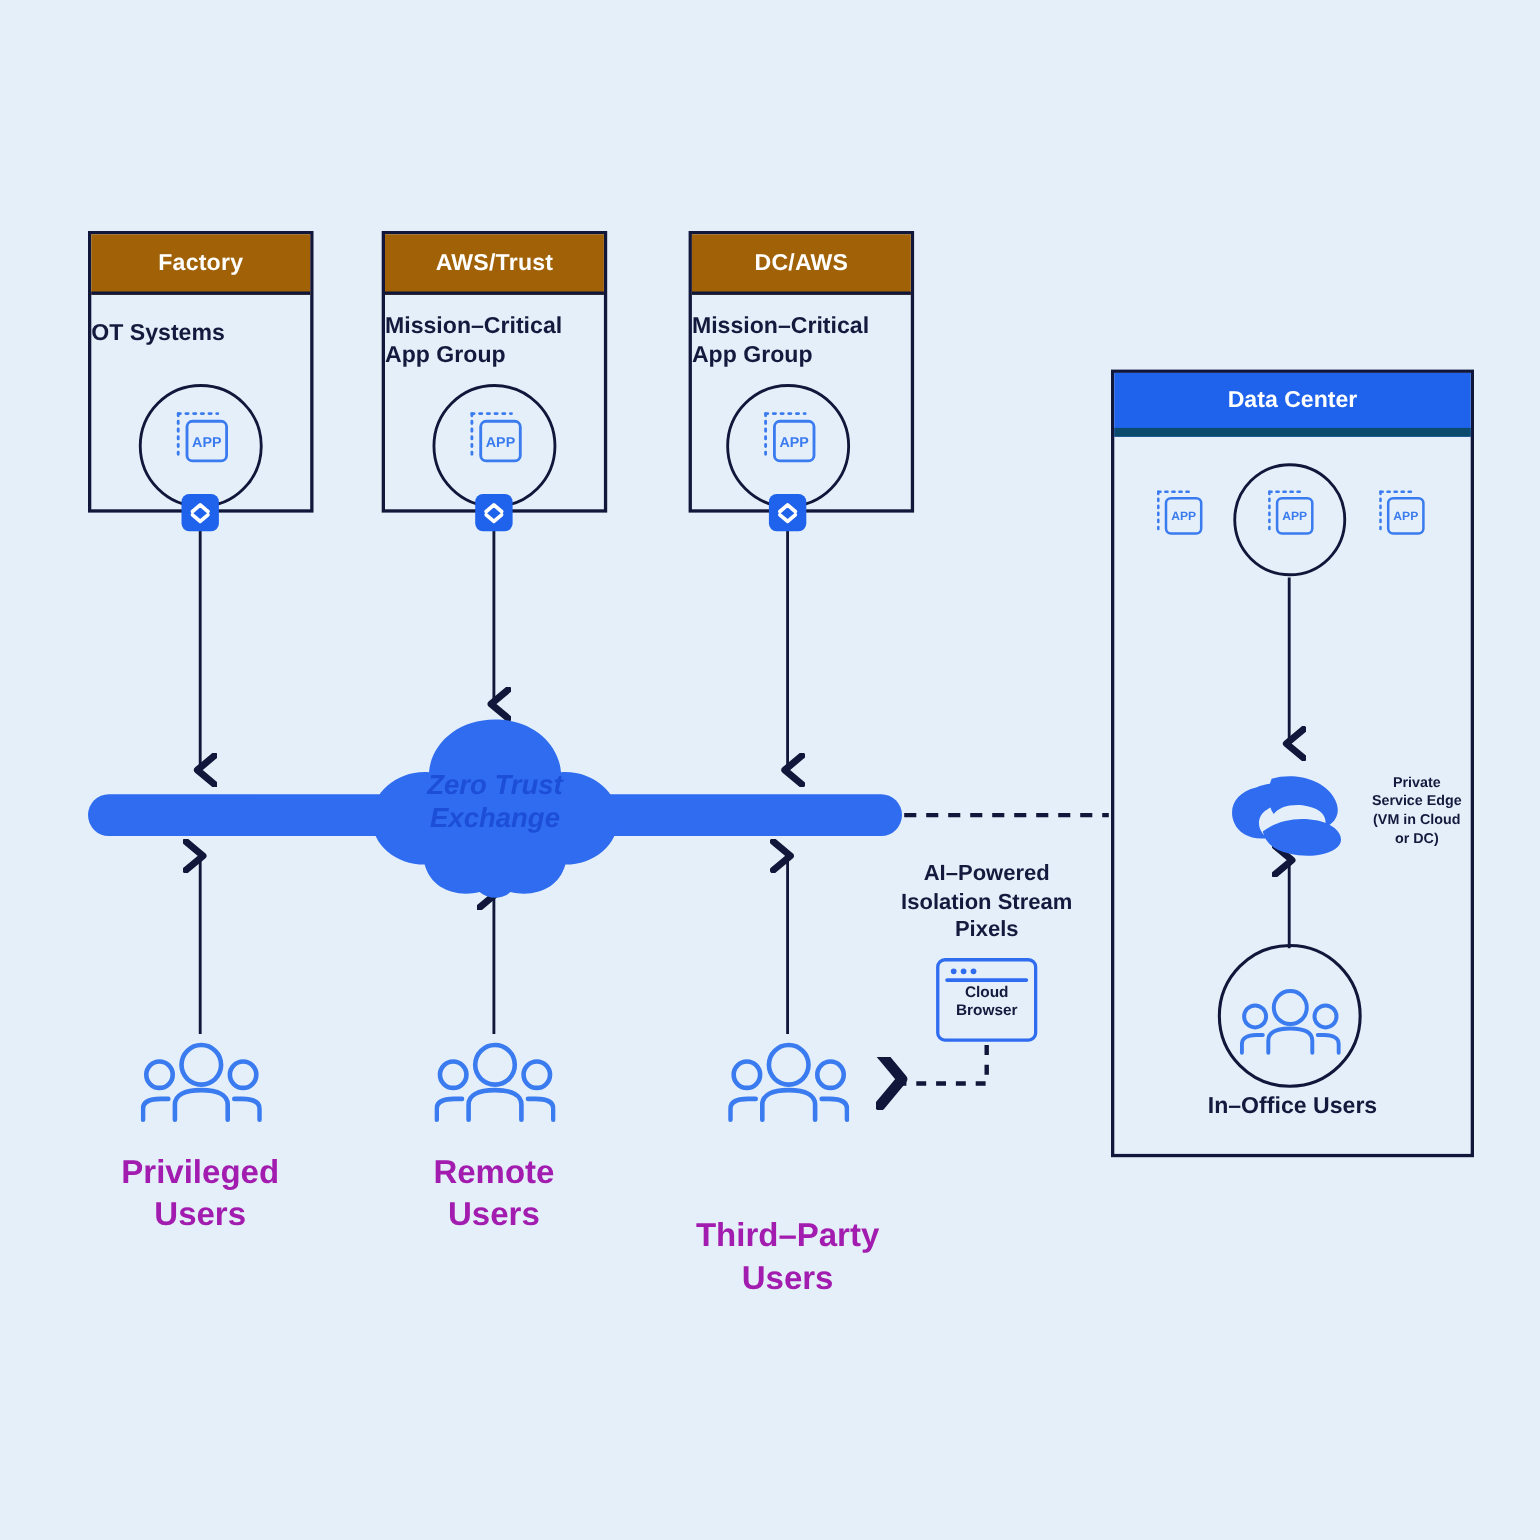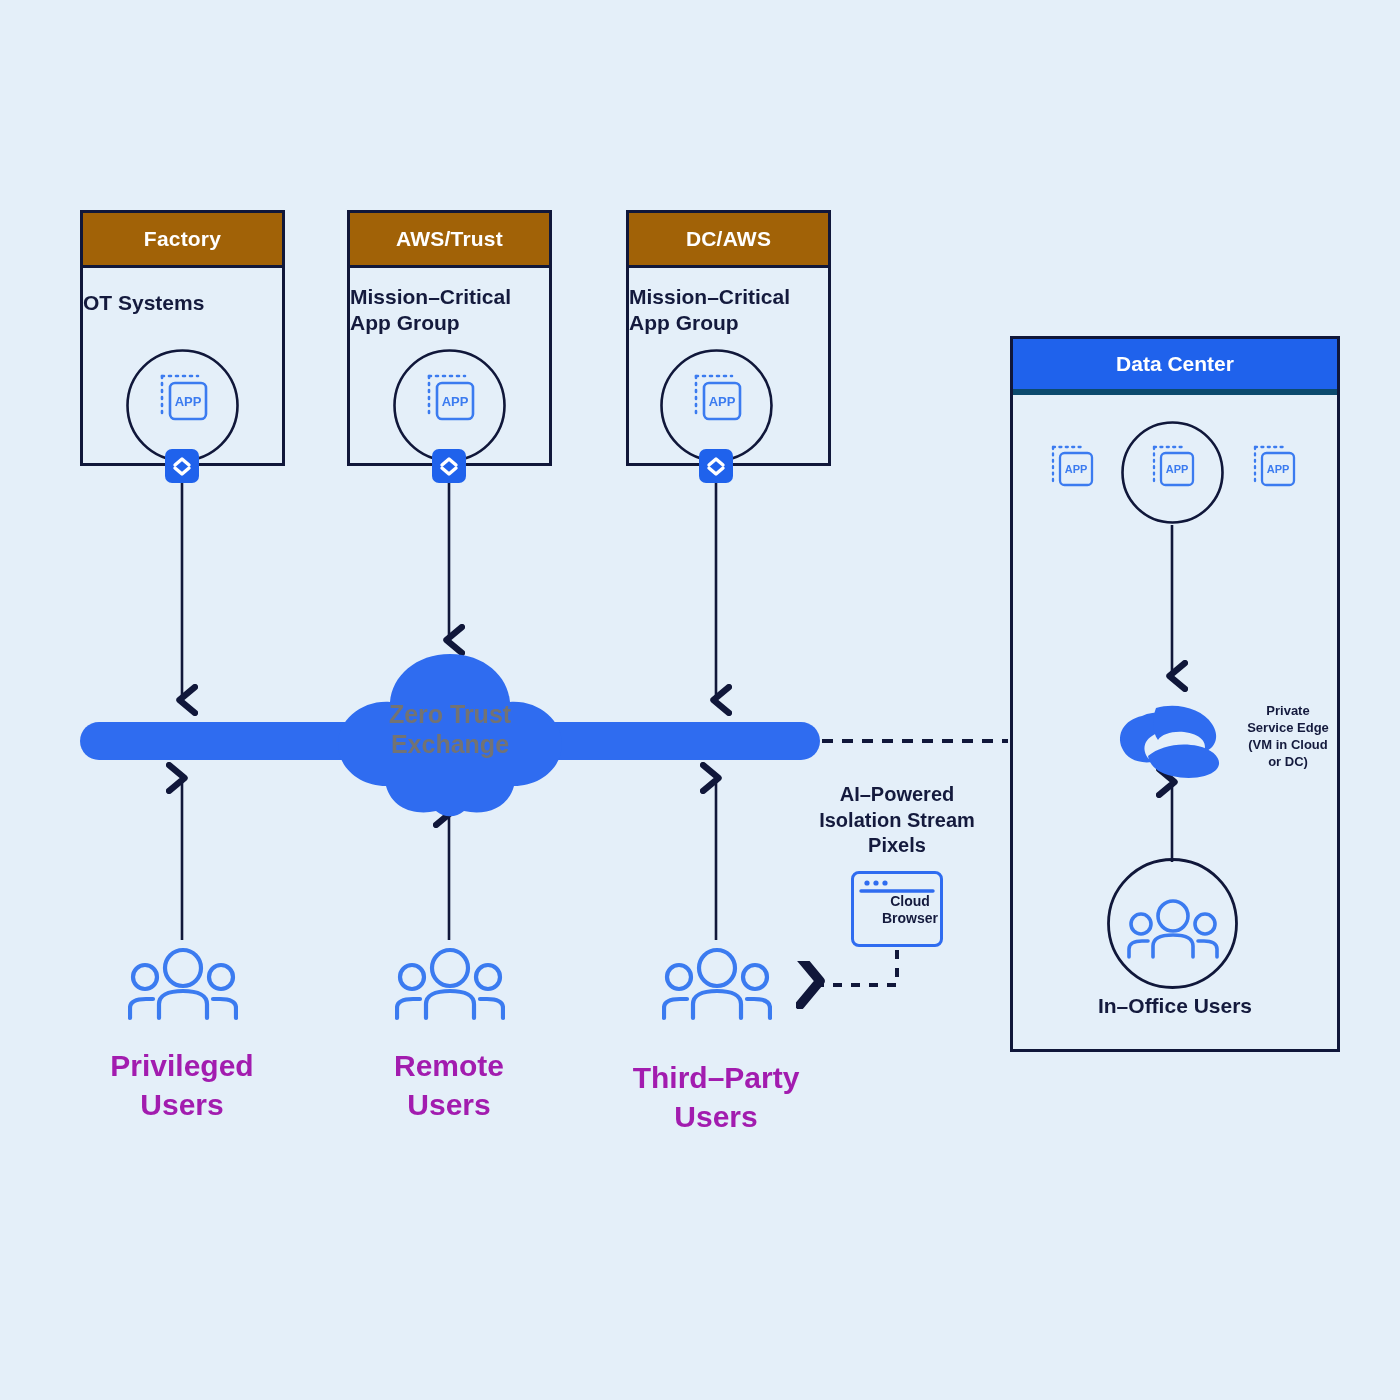--- a/index.html
+++ b/index.html
@@ -45,39 +45,39 @@
   
   .dc-box{
     position:absolute;
     left:1010px;top:336px;width:330px;height:716px;
     border:3px solid #10173a;
     box-sizing:border-box;
   }
   .dc-head{
     background:#1f62ec;color:#fff;font-weight:bold;font-size:21px;
     text-align:center;line-height:50px;height:50px;
-    border-bottom:6px solid #0c4a6e;
+    border-bottom:8px solid #0c4a6e;
   }
 
   
   .app-ico{position:absolute;}
 
   
   .zbadge{position:absolute;width:34px;height:34px;border-radius:7px;background:#1f62ec;}
 
   
   .ztbar{
     position:absolute;left:80px;top:722px;width:740px;height:38px;
     background:#2f6cf0;border-radius:19px;
   }
   .cloudwrap{position:absolute;left:332px;top:648px;width:236px;height:172px;}
   .cloud-label{
     position:absolute;left:332px;top:700px;width:236px;
-    text-align:center;color:#737373;font-weight:bold;font-size:25px;
-    line-height:1.18;z-index:5;
+    text-align:center;color:#1d4ed8;font-weight:bold;font-size:25px;
+    line-height:1.18;z-index:5;font-style:italic;
   }
 
   
   .ulabel{
     position:absolute;text-align:center;color:#a21caf;
     font-weight:bold;font-size:30px;line-height:1.3;width:260px;
   }
 
   
   .iso-label{
@@ -248,34 +248,34 @@
   <svg class="abs" style="left:662px;top:944px;" width="110" height="78">
     <g fill="none" stroke="#3b7bf0" stroke-width="4.2" stroke-linecap="round" stroke-linejoin="round">
       <circle cx="55" cy="24" r="18"></circle>
       <path d="M31,74 L31,60 C31,52 39,47 55,47 C71,47 79,52 79,60 L79,74"></path>
       <circle cx="17" cy="33" r="12"></circle>
       <path d="M2,74 L2,64 C2,58 8,55 18,55 L25,55"></path>
       <circle cx="93" cy="33" r="12"></circle>
       <path d="M108,74 L108,64 C108,58 102,55 92,55 L85,55"></path>
     </g>
   </svg>
-  <div class="ulabel" style="left:586px;top:1058px;white-space:pre-line;">Third–Party
+  <div class="ulabel" style="left:586px;top:1104px;white-space:pre-line;">Third–Party
 Users</div>
 
   <div class="iso-label" style="white-space:pre-line;">AI–Powered
 Isolation Stream
 Pixels</div>
   <div class="cb-box"></div>
   <svg class="abs" style="left:851px;top:871px;" width="92" height="30">
     <circle cx="16" cy="12" r="2.6" fill="#2f6cf0"></circle>
     <circle cx="25" cy="12" r="2.6" fill="#2f6cf0"></circle>
     <circle cx="34" cy="12" r="2.6" fill="#2f6cf0"></circle>
     <line x1="10" y1="20" x2="82" y2="20" stroke="#2f6cf0" stroke-width="3.4" stroke-linecap="round"></line>
   </svg>
-  <div class="cb-text" style="top:893px;white-space:pre-line;margin-left:13px;">Cloud
+  <div class="cb-text" style="top:893px;white-space:pre-line;">Cloud
 Browser</div>
 
   <div class="dc-box">
     <div class="dc-head">Data Center</div>
   </div>
 
   <svg class="abs" style="left:1120px;top:420px;" width="105" height="105">
     <circle cx="52.5" cy="52.5" r="50" fill="none" stroke="#10173a" stroke-width="2.6"></circle>
   </svg>
 

